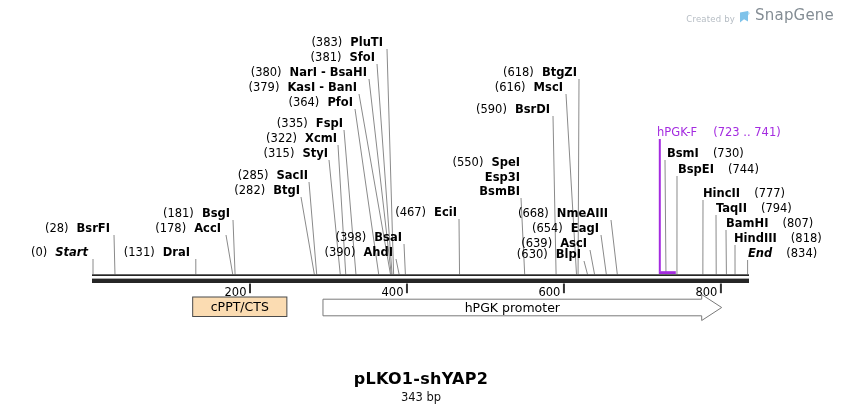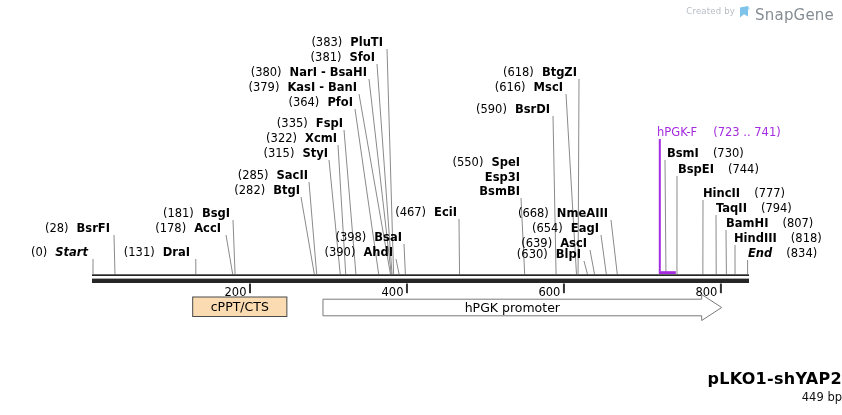--- a/index.html
+++ b/index.html
@@ -5,36 +5,36 @@
   html,body{margin:0;padding:0;background:#ffffff;}
   .canvas{
     position:relative;
     width:842px;height:415px;
     background:#ffffff;
     font-family:"DejaVu Sans",sans-serif;
     overflow:hidden;
   }
   .watermark{
     position:absolute;top:6px;right:8px;
-    display:flex;align-items:flex-start;gap:4px;
+    display:flex;align-items:flex-end;gap:4px;
     user-select:none;
   }
   .wm-created{font-size:8.5px;color:#b6bdc4;letter-spacing:.2px;}
   .wm-brand{font-size:15px;color:#848d94;letter-spacing:.2px;}
   .wm-logo{display:block;}
   #map{position:absolute;left:0;top:0;}
   #map text{font-family:"DejaVu Sans",sans-serif;fill:#000;}
   .site-num{font-size:11.5px;font-weight:normal;}
   .site-name{font-size:11.5px;font-weight:bold;}
   .tick-label{font-size:11.5px;}
   .feature-label{font-size:12.5px;}
   .primer-label{font-size:11.5px;}
   .title-block{
     position:absolute;left:0;right:0;top:369px;
-    text-align:right;
+    text-align:center;
   }
   .map-title{font-size:16px;font-weight:bold;color:#000;letter-spacing:.3px;}
   .map-length{font-size:11.5px;color:#111;margin-top:2px;}
 </style>
 </head>
 <body>
 
 <div class="canvas">
 
   <div class="watermark">
@@ -201,15 +201,15 @@
       <g>
         <text x="734" y="242" text-anchor="start"><tspan class="site-name">HindIII</tspan><tspan class="site-num" dx="14">(818)</tspan></text>
       </g>
       <g>
         <text x="748" y="257" text-anchor="start"><tspan class="site-name" font-style="italic">End</tspan><tspan class="site-num" dx="14">(834)</tspan></text>
       </g>
     </svg>
 
   <div class="title-block">
     <div class="map-title">pLKO1-shYAP2</div>
-    <div class="map-length">449 bp</div>
+    <div class="map-length">343 bp</div>
   </div>
 </div>
 
 </body></html>

